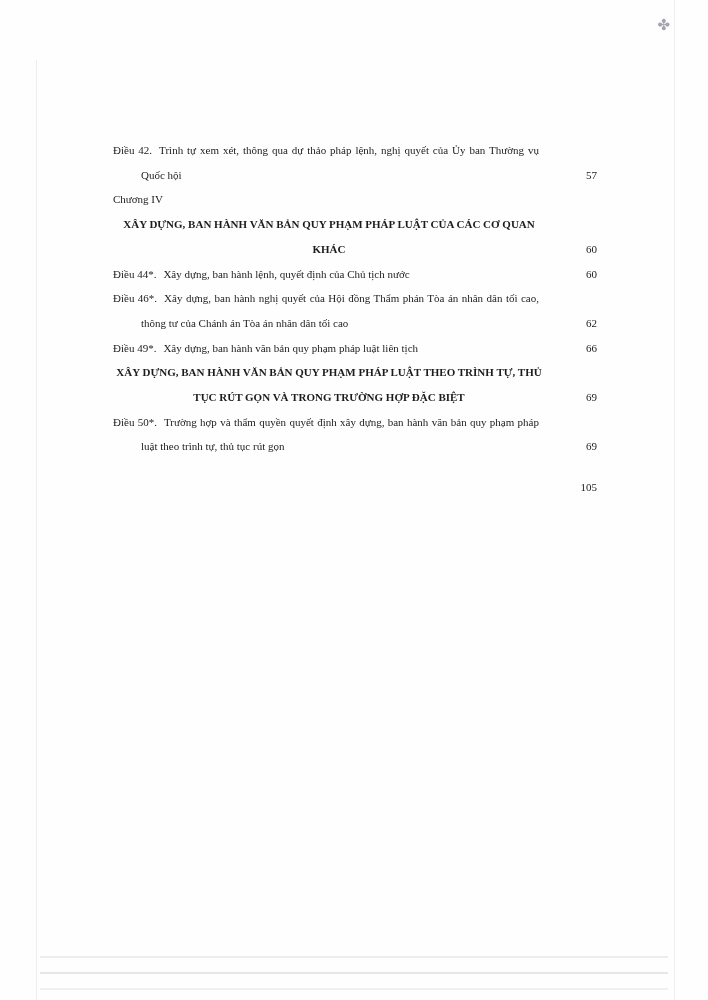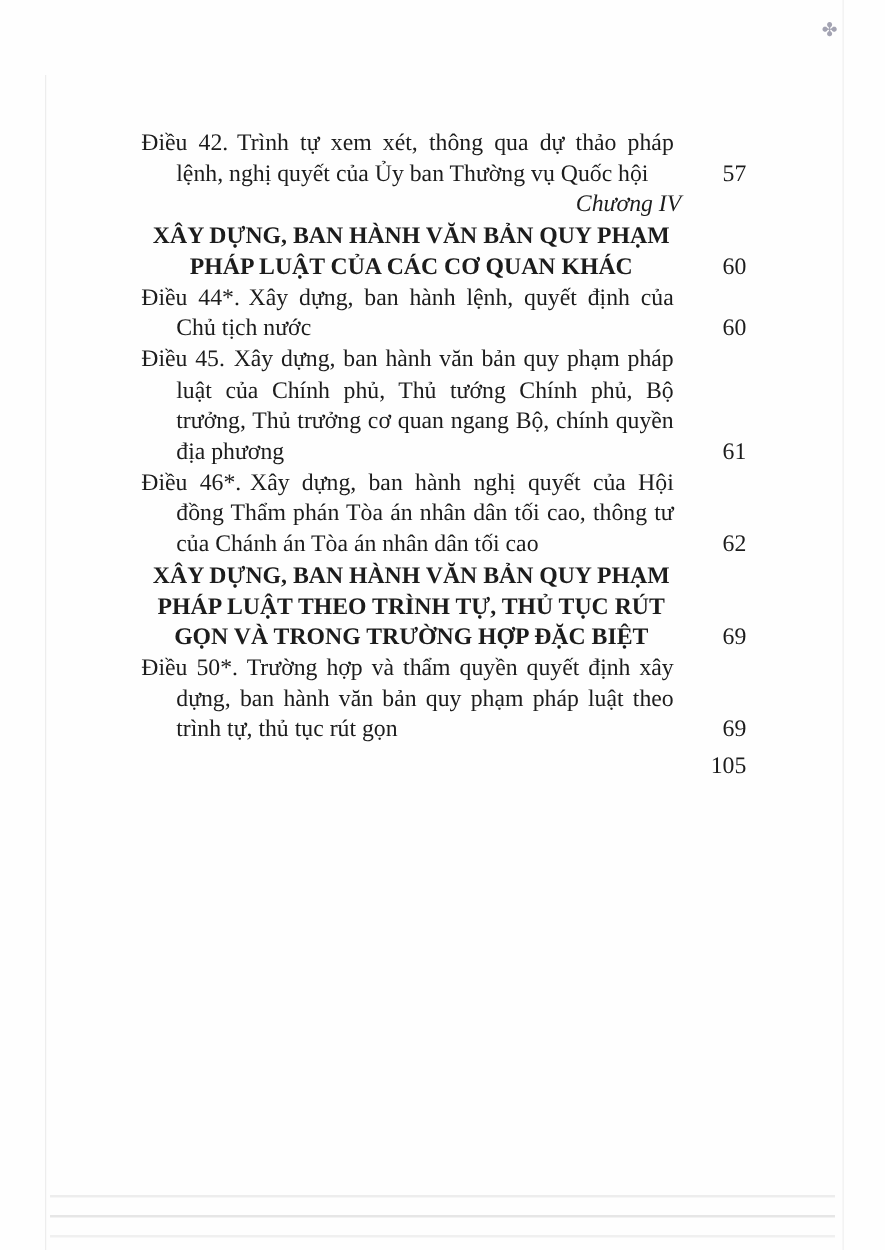--- a/index.html
+++ b/index.html
@@ -38,59 +38,58 @@
     position: absolute;
     top: 18px;
     right: 38px;
     font-size: 15px;
     color: #a3a3b2;
     line-height: 1;
   }
 
   .content {
     position: absolute;
-    top: 103px;
+    top: 138px;
     left: 113px;
     width: 484px;
-    font-size: 19px;
+    font-size: 11px;
     line-height: 24.7px;
   }
 
   .toc-entry {
     position: relative;
     text-align: justify;
     padding-left: 28px;
     text-indent: -28px;
     padding-right: 58px;
   }
   .toc-entry .entry-label { margin-right: 7px; }
   .toc-entry .entry-label.italic { }
 
   .toc-chapter { position: relative; padding-right: 52px; }
   .toc-chapter .chapter-title {
-    text-align: right;
-    font-style: italic;
+    text-align: left;
   }
   .toc-chapter .chapter-heading {
     text-align: center;
     font-weight: bold;
   }
 
   .page-num {
     position: absolute;
     right: 0;
     bottom: 0;
     text-indent: 0;
     font-style: normal;
     font-weight: normal;
   }
 
   .folio {
     text-align: right;
-    margin-top: 4px;
+    margin-top: 16px;
   }
 </style>
 </head>
 <body>
 
 <div class="page">
 
   <span class="edge-line-left"></span>
   <span class="edge-line-right"></span>
   <span class="scan-line l1"></span>
@@ -101,22 +100,22 @@
 
   <div class="content">
     <div>
         <div class="toc-entry"><span class="entry-label">Điều 42.</span><span>Trình tự xem xét, thông qua dự thảo pháp lệnh, nghị quyết của Ủy ban Thường vụ Quốc hội</span><span class="page-num">57</span></div>
         <div class="toc-chapter">
     <div class="chapter-title">Chương IV</div>
     <div class="chapter-heading">XÂY DỰNG, BAN HÀNH VĂN BẢN QUY PHẠM PHÁP LUẬT CỦA CÁC CƠ QUAN KHÁC</div>
     <span class="page-num">60</span>
   </div>
         <div class="toc-entry"><span class="entry-label italic">Điều 44*.</span><span>Xây dựng, ban hành lệnh, quyết định của Chủ tịch nước</span><span class="page-num">60</span></div>
-        <div class="toc-entry"><span class="entry-label">Điều 45.</span><span>Xây dựng, ban hành văn bản quy phạm pháp luật của Chính phủ, Thủ tướng Chính phủ, Bộ trưởng, Thủ trưởng cơ quan ngang Bộ, chính quyền địa phương</span><span class="page-num">61</span></div>
         <div class="toc-entry"><span class="entry-label italic">Điều 46*.</span><span>Xây dựng, ban hành nghị quyết của Hội đồng Thẩm phán Tòa án nhân dân tối cao, thông tư của Chánh án Tòa án nhân dân tối cao</span><span class="page-num">62</span></div>
+        <div class="toc-entry"><span class="entry-label italic">Điều 49*.</span><span>Xây dựng, ban hành văn bản quy phạm pháp luật liên tịch</span><span class="page-num">66</span></div>
         <div class="toc-chapter">
     <div class="chapter-heading">XÂY DỰNG, BAN HÀNH VĂN BẢN QUY PHẠM PHÁP LUẬT THEO TRÌNH TỰ, THỦ TỤC RÚT GỌN VÀ TRONG TRƯỜNG HỢP ĐẶC BIỆT</div>
     <span class="page-num">69</span>
   </div>
         <div class="toc-entry"><span class="entry-label italic">Điều 50*.</span><span>Trường hợp và thẩm quyền quyết định xây dựng, ban hành văn bản quy phạm pháp luật theo trình tự, thủ tục rút gọn</span><span class="page-num">69</span></div>
       </div>
 
     <div class="folio">105</div>
   </div>
 

